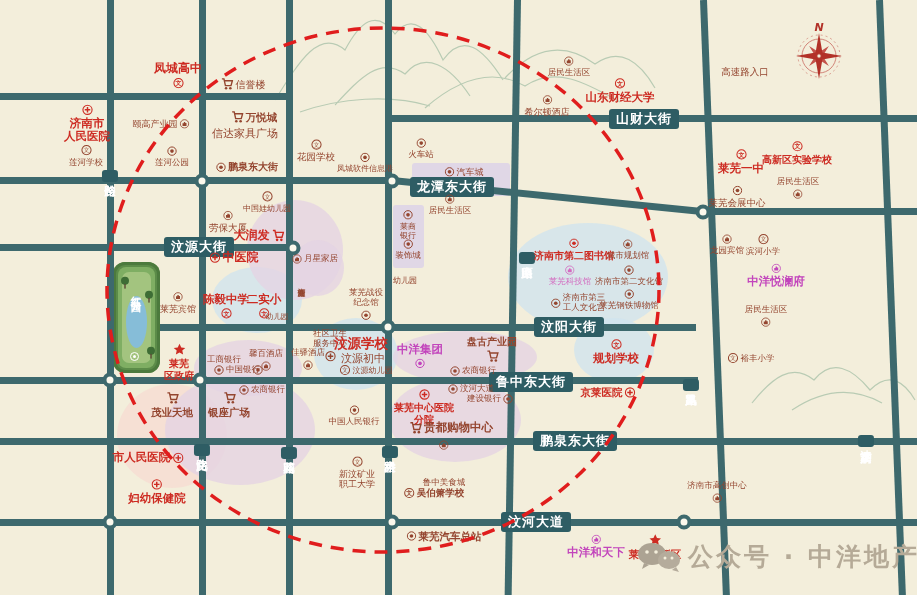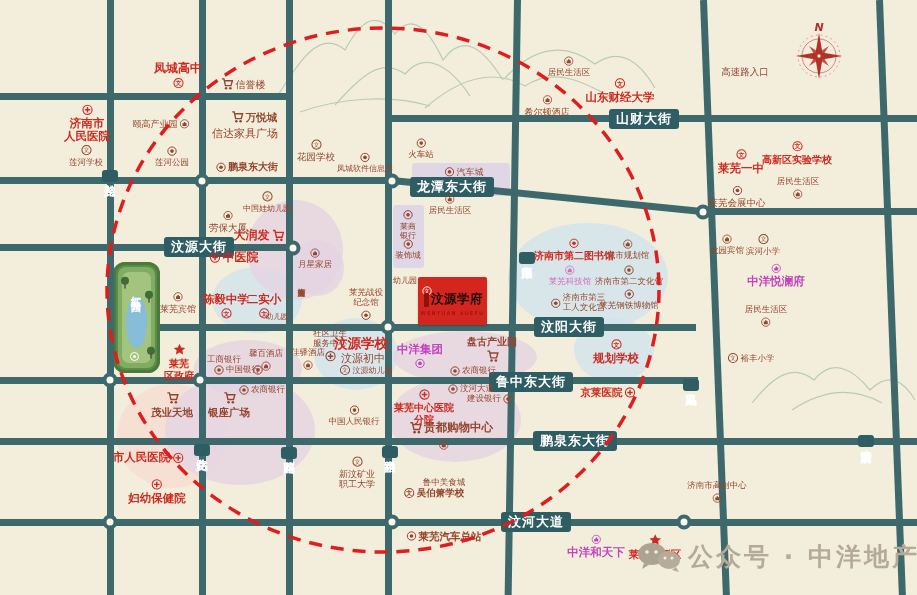--- a/index.html
+++ b/index.html
@@ -147,33 +147,20 @@
         <rect x="4.4" y="6.8" width="1.2" height="4" fill="#5a4632"></rect>
       </svg>
     <svg class="tree" style="left:32px;top:84px;" width="12" height="14" viewBox="0 0 10 12">
         <circle cx="5" cy="4" r="3.4" fill="#3e6d35"></circle>
         <rect x="4.4" y="6.8" width="1.2" height="4" fill="#5a4632"></rect>
       </svg>
     <div class="pname">红石公园</div>
     <div class="ppoi"></div>
   </div>
 
-  <div id="estate">
-    <span class="sicon">
-      <svg width="10" height="10" viewBox="0 0 12 12">
-          <circle cx="6" cy="6" r="5" fill="none" stroke="#fff" stroke-width="1.1"></circle>
-          <text x="6" y="8.4" font-size="6.5" text-anchor="middle" fill="#fff">文</text>
-        </svg>
-    </span>
-    <div class="row">
-      <span class="seal"></span>
-      <span class="ename">汶源学府</span>
-    </div>
-    <div class="epy">WENYUAN XUEFU</div>
-  </div>
 
   <div id="compass">
     <svg width="58" height="66" viewBox="-29 -36 58 66">
       <text x="0" y="-25" font-size="11" font-style="italic" font-weight="bold" text-anchor="middle" fill="#b23128">N</text>
       <circle r="17" fill="none" stroke="#c96a5f" stroke-width=".8"></circle>
       <circle r="21" fill="none" stroke="#c96a5f" stroke-width=".6" stroke-dasharray="2 3"></circle>
       <path transform="rotate(45)" d="M0,-14 L2.6,-2.6 L14,0 L2.6,2.6 L0,14 L-2.6,2.6 L-14,0 L-2.6,-2.6 Z" fill="#c4524a"></path>
       <path d="M0,-23 L3.4,-3.4 L23,0 L3.4,3.4 L0,23 L-3.4,3.4 L-23,0 L-3.4,-3.4 Z" fill="#b23128"></path>
       <circle r="2.2" fill="#f3eedb" stroke="#b23128" stroke-width="1"></circle>
     </svg>
@@ -331,21 +318,21 @@
         </svg></span><span>莱商
 银行</span></div>
     <div class="poi maroon" style="left: 408px; top: 250px; font-size: 8.5px; flex-direction: column;"><span class="icn"><svg width="10" height="10" viewBox="0 0 12 12">
           <circle cx="6" cy="6" r="5" fill="none" stroke="currentColor" stroke-width="1.2"></circle>
           <circle cx="6" cy="6" r="2.2" fill="currentColor"></circle>
         </svg></span><span>装饰城</span></div>
     <div class="poi maroon" style="left: 450px; top: 205px; font-size: 8.5px; flex-direction: column;"><span class="icn"><svg width="10" height="10" viewBox="0 0 12 12">
           <circle cx="6" cy="6" r="5" fill="none" stroke="currentColor" stroke-width="1"></circle>
           <path d="M3.6 8.6V5.4h1.6V3.8h1.7v1.1h1.5v3.7z" fill="currentColor"></path>
         </svg></span><span>居民生活区</span></div>
-    <div class="poi maroon" style="left: 315px; top: 259px; font-size: 8.5px; flex-direction: column;"><span class="icn"><svg width="10" height="10" viewBox="0 0 12 12">
+    <div class="poi maroon" style="left: 315px; top: 259px; font-size: 8.5px; "><span class="icn"><svg width="10" height="10" viewBox="0 0 12 12">
           <circle cx="6" cy="6" r="5" fill="none" stroke="currentColor" stroke-width="1"></circle>
           <path d="M3.6 8.6V5.4h1.6V3.8h1.7v1.1h1.5v3.7z" fill="currentColor"></path>
         </svg></span><span>月星家居</span></div>
     <div class="poi maroon vert" style="left: 301px; top: 282px; font-size: 8px; flex-direction: row;"><span>青草河商业街</span></div>
     <div class="poi red b" style="left: 226px; top: 306px; font-size: 11.5px; flex-direction: column-reverse;"><span class="icn"><svg width="11" height="11" viewBox="0 0 12 12">
           <circle cx="6" cy="6" r="5" fill="none" stroke="currentColor" stroke-width="1.1"></circle>
           <text x="6" y="8.4" font-size="6.5" text-anchor="middle" fill="currentColor">文</text>
         </svg></span><span>陈毅中学</span></div>
     <div class="poi red b" style="left: 264px; top: 306px; font-size: 11.5px; flex-direction: column-reverse;"><span class="icn"><svg width="11" height="11" viewBox="0 0 12 12">
           <circle cx="6" cy="6" r="5" fill="none" stroke="currentColor" stroke-width="1.1"></circle>

